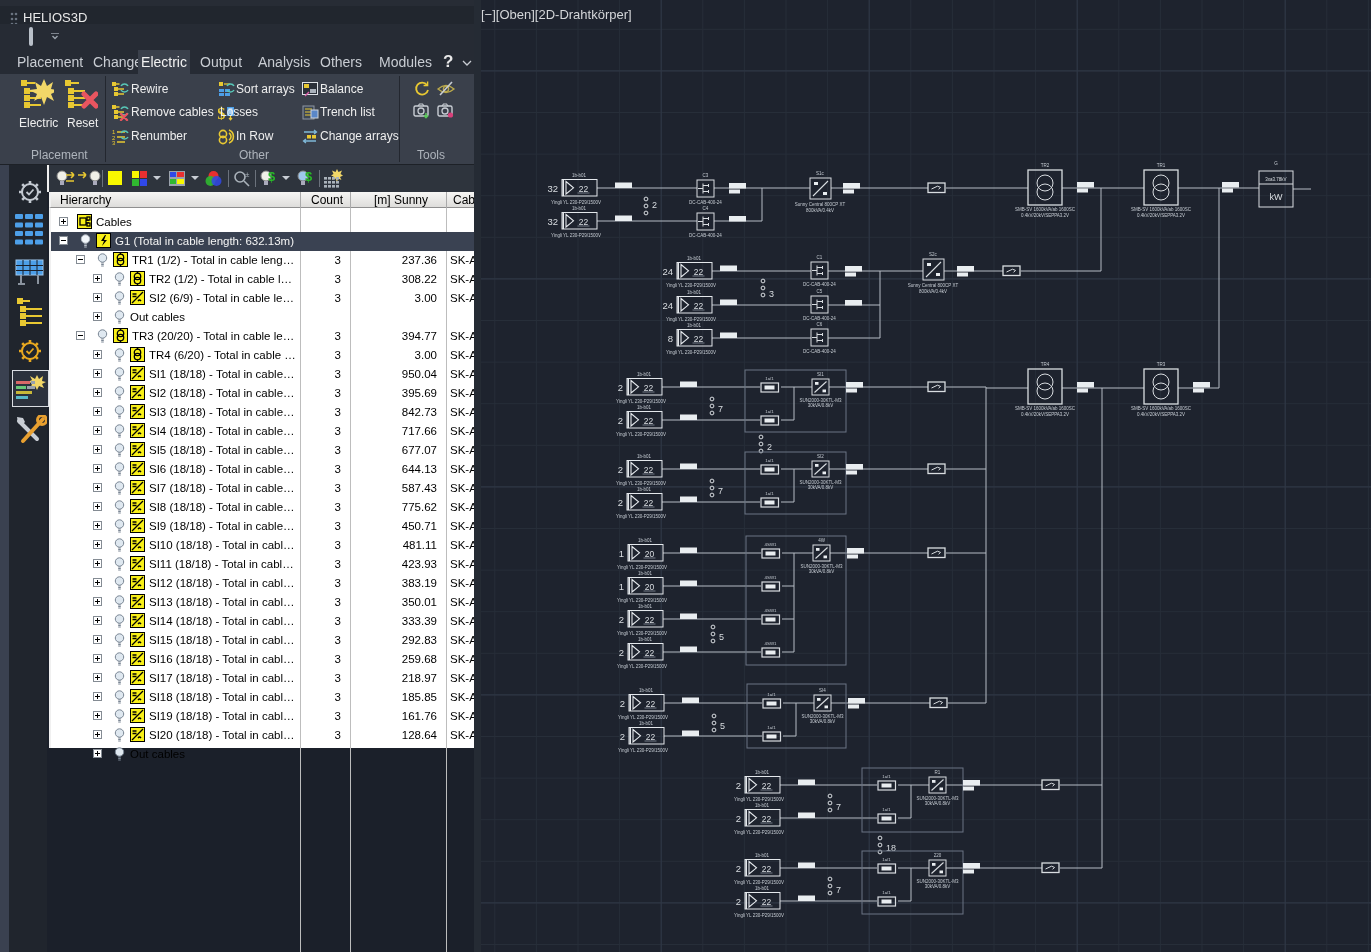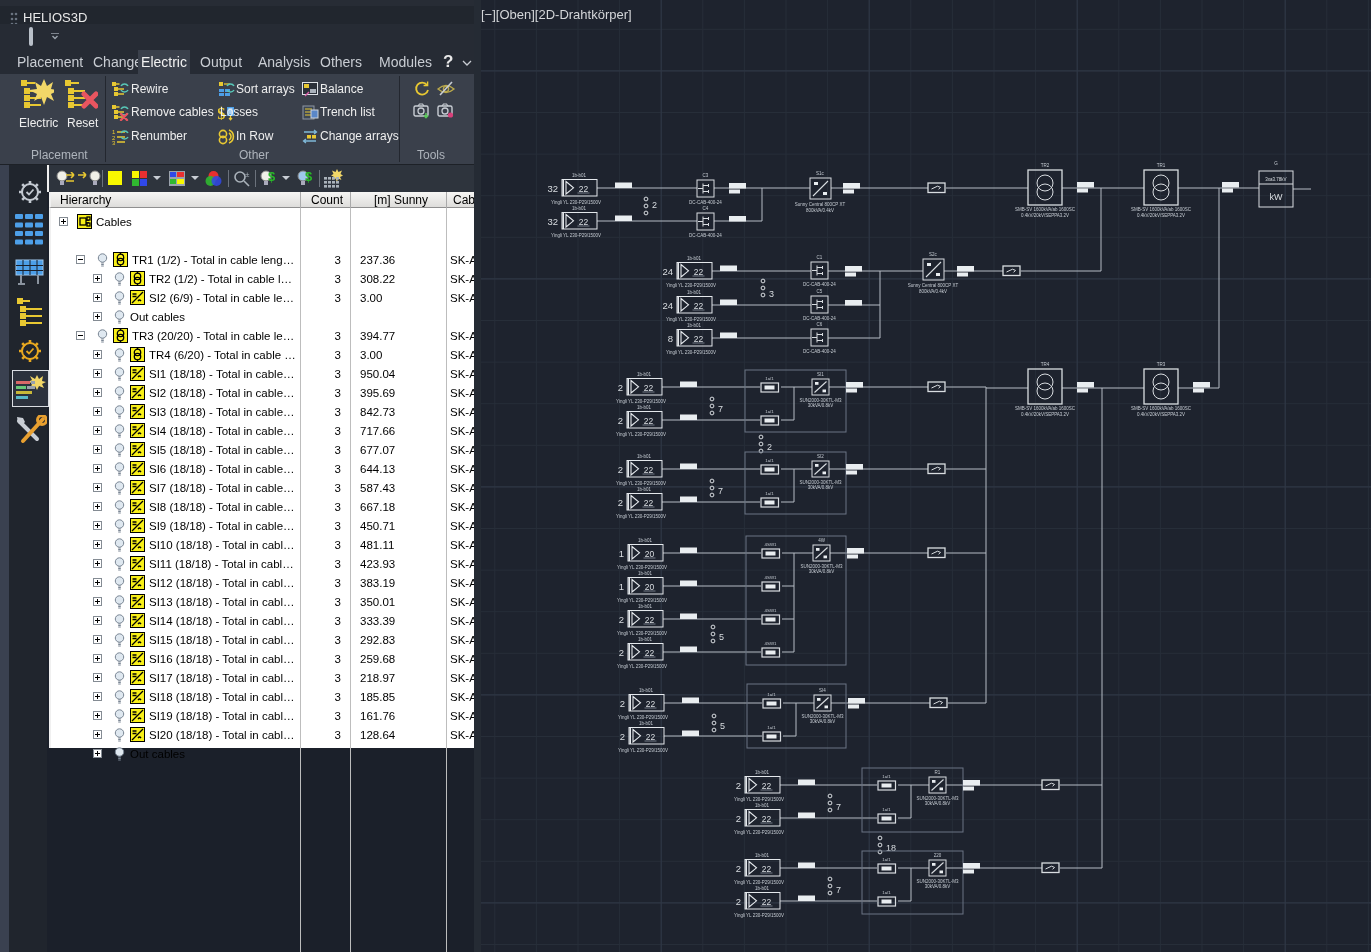--- a/index.html
+++ b/index.html
@@ -27,21 +27,21 @@
 .tsep{position:absolute;top:5px;width:1px;height:17px;background:#6b727c;}
 
 #thead{left:49px;top:192px;width:425px;height:16px;background:linear-gradient(#f6f6f4,#dedddb);color:#000;font-size:12px;border-bottom:1px solid #8f8f8f;border-left:2px solid #f0f0f0;}
 #tbody{left:49px;top:208px;width:425px;height:540px;background:#ffffff;border-left:2px solid #f0f0f0;}
 .hcol{position:absolute;top:0;width:1px;height:16px;background:#aaaaaa;}
 .bcol{position:absolute;top:0;width:1px;height:744px;background:#bdbdbd;}
 .row{position:absolute;left:0;width:423px;height:19px;font-size:11.5px;color:#000;}
 .rowsel{background:#3a4252;color:#f5f5f5;}
 .rlab{position:absolute;top:3px;white-space:nowrap;overflow:hidden;text-overflow:ellipsis;}
 .rcount{position:absolute;top:3px;width:40px;text-align:right;}
-.rlen{position:absolute;top:3px;width:77px;text-align:left;left:309px;}
+.rlen{position:absolute;top:3px;width:77px;text-align:right;left:309px;}
 .rcab{position:absolute;top:3px;left:399px;white-space:nowrap;}
 .pm{position:absolute;width:9px;height:9px;background:#fff;border:1px solid #848b93;top:4px;}
 .pm:before{content:"";position:absolute;left:1px;top:3px;width:5px;height:1px;background:#000;}
 .pmminus:before{top:3px;}
 .pmplus:after{content:"";position:absolute;left:3px;top:1px;width:1px;height:5px;background:#000;}
 .ic{position:absolute;width:15px;height:15px;top:1px;}
 .bulb{position:absolute;top:2px;}
 </style></head><body>
 <div id="app">
 
@@ -426,20 +426,32 @@
             <rect x="0.5" y="0.5" width="14" height="14" fill="#f8ef18" stroke="#000"></rect>
             <g stroke="#000" stroke-width="1.3" fill="none">
               <rect x="3" y="4" width="6" height="7"></rect>
               <path d="M9 6 h3 M9 9 h3"></path>
               <rect x="10" y="3" width="3" height="3" fill="#f8ef18"></rect>
               <rect x="10" y="9" width="3" height="3" fill="#f8ef18"></rect>
             </g>
           </svg></div>
         <div class="rlab" style="left:45px;width:201px">Cables</div>
       </div>
+      <div class="row rowsel" style="top:24px">
+        <div class="pm pmminus" style="left:8px"></div>
+        <div class="bulb" style="left:29px"><svg width="11" height="15">
+            <circle cx="5.5" cy="5" r="4.2" fill="#f2f6fa" stroke="#b5bdc6" stroke-width="1"></circle>
+            <path d="M4.2 10 h2.6 M4.2 11.5 h2.6 M4.2 13 h2.6" stroke="#b5bdc6" stroke-width="1"></path>
+          </svg></div>
+        <div class="ic" style="left:45px"><svg width="15" height="15">
+            <rect x="0.5" y="0.5" width="14" height="14" fill="#f8ef18" stroke="#000"></rect>
+            <path d="M9 2 L5 8 h3 L6 13 L11 7 H8 L10 2z" fill="#000"></path>
+          </svg></div>
+        <div class="rlab" style="left:64px;width:182px">G1 (Total in cable length: 632.13m)</div>
+      </div>
       <div class="row" style="top:43px">
         <div class="pm pmminus" style="left:25px"></div>
         <div class="bulb" style="left:46px"><svg width="11" height="15">
             <circle cx="5.5" cy="5" r="4.2" fill="#dfe8f0" stroke="#7a8694" stroke-width="1"></circle>
             <path d="M4.2 10 h2.6 M4.2 11.5 h2.6 M4.2 13 h2.6" stroke="#7a8694" stroke-width="1"></path>
           </svg></div>
         <div class="ic" style="left:62px"><svg width="15" height="15">
             <rect x="0.5" y="0.5" width="14" height="14" fill="#f8ef18" stroke="#000"></rect>
             <g stroke="#000" stroke-width="1.3" fill="none">
               <circle cx="7.5" cy="5.4" r="3.2"></circle>
@@ -669,21 +681,21 @@
           </svg></div>
         <div class="ic" style="left:79px"><svg width="15" height="15">
             <rect x="0.5" y="0.5" width="14" height="14" fill="#f8ef18" stroke="#000"></rect>
             <g stroke="#000" stroke-width="1.3" fill="none">
               <path d="M13 2 L2 13 M2.5 4 h4 M2.5 6.5 h4"></path>
               <path d="M8 11 q1.5 -2 3 0"></path>
             </g>
           </svg></div>
         <div class="rlab" style="left:98px;width:148px">SI8 (18/18) - Total in cable length: 554.58m</div>
         <div class="rcount" style="left:250px">3</div>
-        <div class="rlen">667.18</div>
+        <div class="rlen">775.62</div>
         <div class="rcab">SK-A</div>
       </div>
       <div class="row" style="top:309px">
         <div class="pm pmplus" style="left:42px"></div>
         <div class="bulb" style="left:63px"><svg width="11" height="15">
             <circle cx="5.5" cy="5" r="4.2" fill="#dfe8f0" stroke="#7a8694" stroke-width="1"></circle>
             <path d="M4.2 10 h2.6 M4.2 11.5 h2.6 M4.2 13 h2.6" stroke="#7a8694" stroke-width="1"></path>
           </svg></div>
         <div class="ic" style="left:79px"><svg width="15" height="15">
             <rect x="0.5" y="0.5" width="14" height="14" fill="#f8ef18" stroke="#000"></rect>

